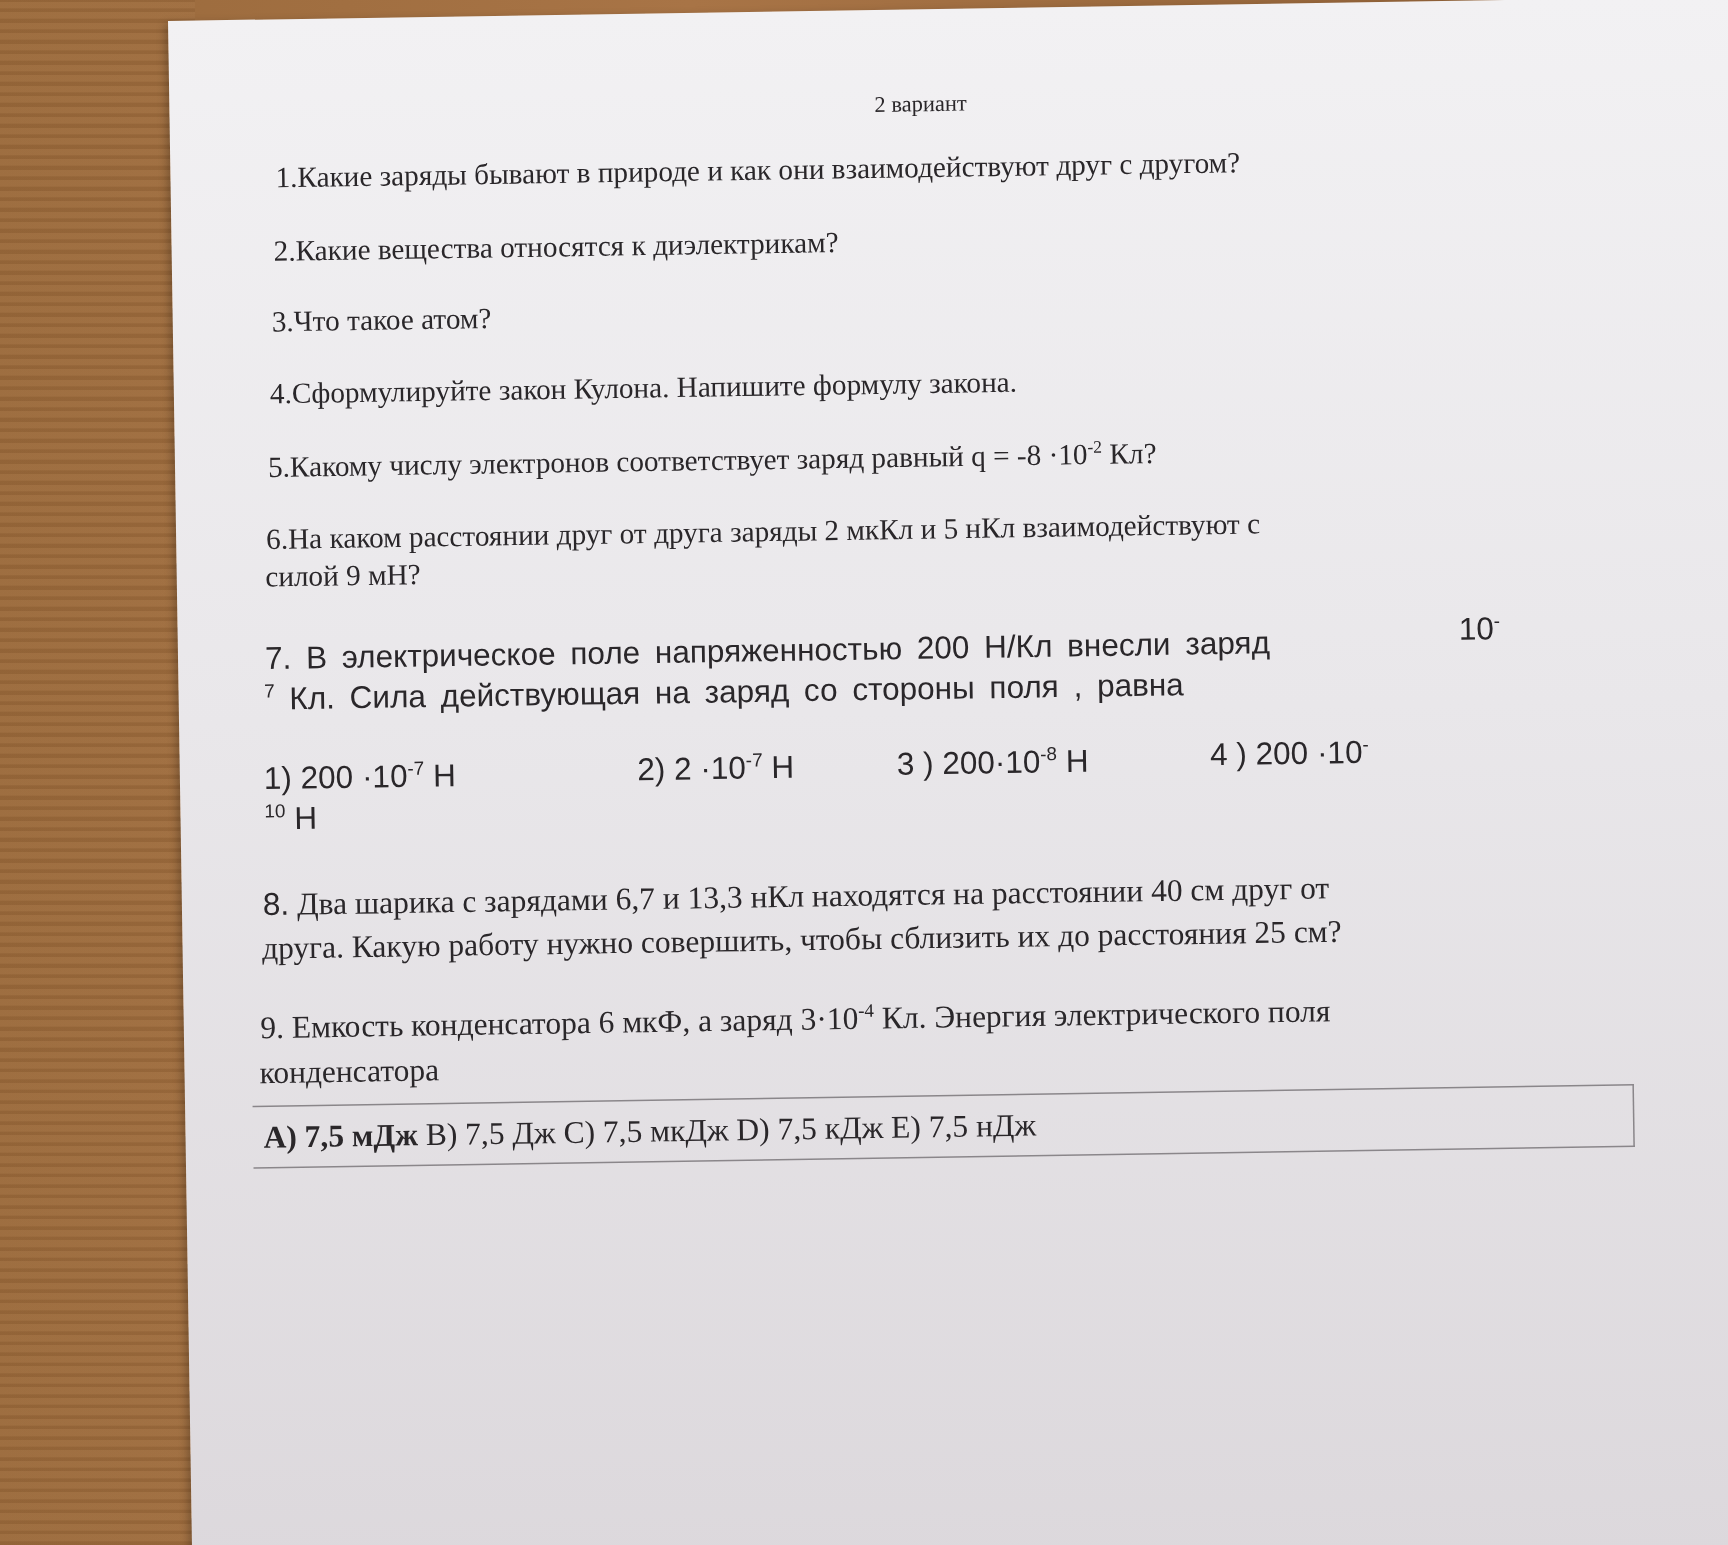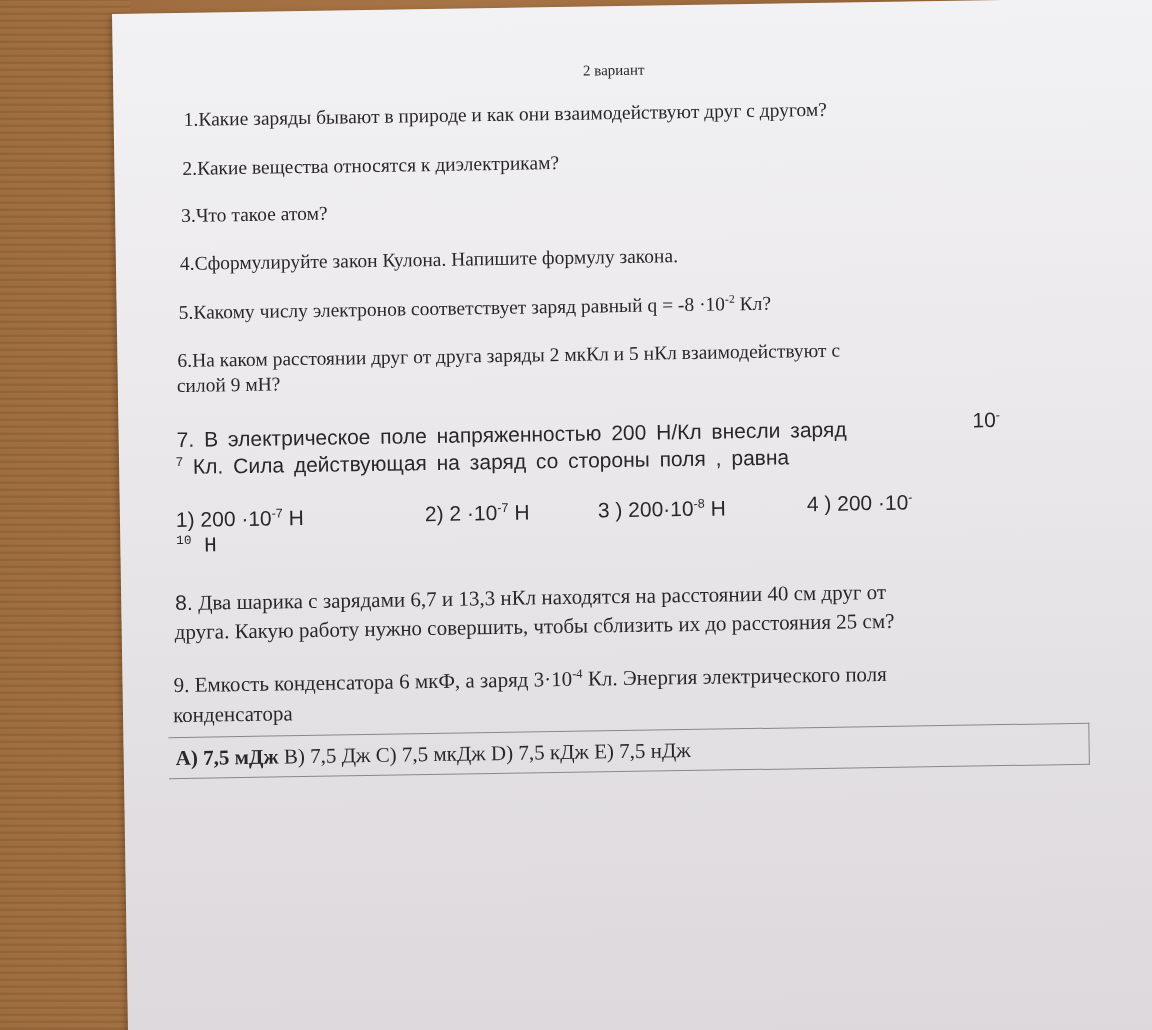--- a/index.html
+++ b/index.html
@@ -81,21 +81,21 @@
   </div>
   <div class="t sans q7" style="left:305px; top:493px;">
     <span>2) 2 ·10</span><sup>-7</sup><span> Н</span>
   </div>
   <div class="t sans q7" style="left:478px; top:492px;">
     <span>3 ) 200·10</span><sup>-8</sup><span> Н</span>
   </div>
   <div class="t sans q7" style="left:687px; top:489px;">
     <span>4 ) 200 ·10</span><sup>-</sup><span></span>
   </div>
-  <div class="t sans q7" style="left:56px; top:522px;font-family:Liberation Mono, monospace;">
+  <div class="t sans q7" style="left:56px; top:522px;">
     <sup>10</sup><span> Н</span>
   </div>
 
   <div class="t serif" style="left:54px; top:578px; font-size:21px;">
     <span class="sans">8.</span> <span>Два шарика с зарядами 6,7 и 13,3 нКл находятся на расстоянии 40 см друг от</span>
   </div>
   <div class="t serif" style="left:53px; top:607px; font-size:21px;">друга. Какую работу нужно совершить, чтобы сблизить их до расстояния 25 см?</div>
 
   <div class="t serif" style="left:51px; top:660px; font-size:21px;">
     <span>9.</span> <span>Емкость конденсатора 6 мкФ, а заряд 3·10</span><sup>-4</sup><span> Кл. Энергия электрического поля</span>

